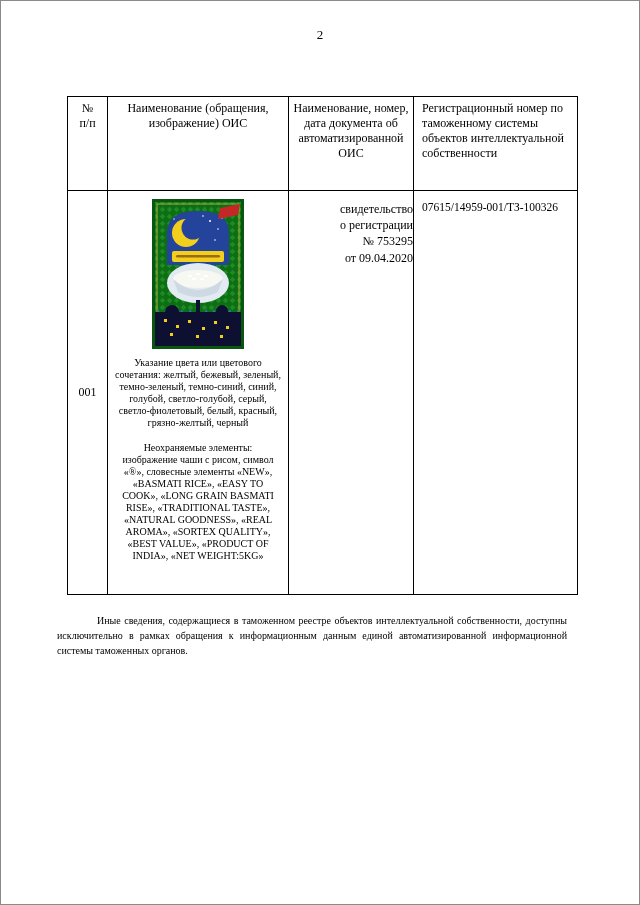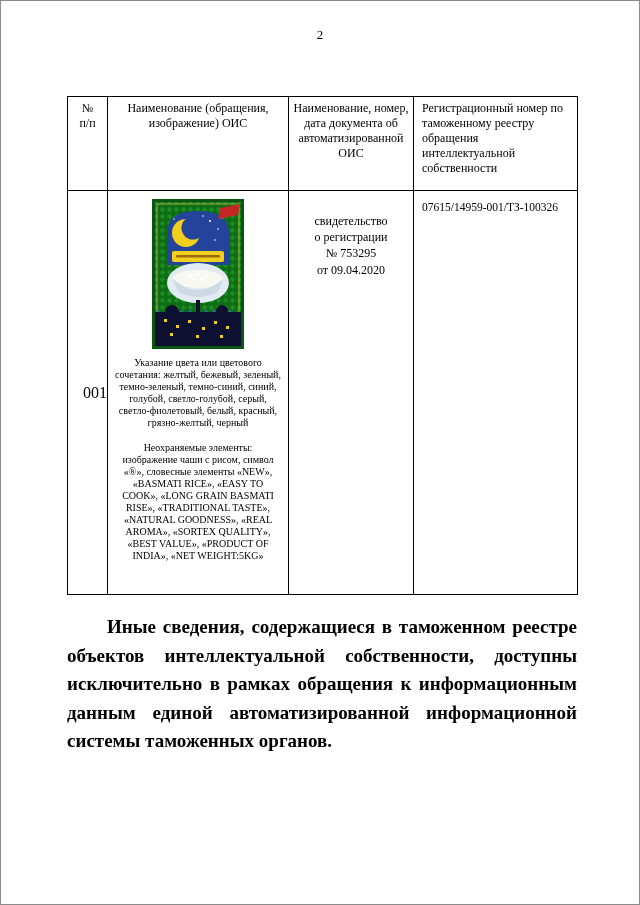--- a/index.html
+++ b/index.html
@@ -39,50 +39,49 @@
     font-size: 12px;
     line-height: 1.25;
     padding: 4px 4px;
     text-align: center;
   }
   th.h4 { text-align: left; padding-left: 8px; padding-right: 6px; }
   .preline { white-space: pre-line; }
   td.cell-num {
     height: 404px;
     vertical-align: middle;
-    text-align: right;
-    font-size: 16px;
+    text-align: center;
+    font-size: 12px;
   }
   td.cell-ois { text-align: center; padding: 6px 6px; margin-left: 44px; }
   .pkg-wrap { display: flex; justify-content: center; margin: 2px 0 8px 0; }
   .note {
     font-size: 10px;
     line-height: 1.2;
     text-align: center;
   }
   .note2 { margin-top: 13px; }
   td.cell-doc {
-    text-align: center;
+    text-align: right;
     font-size: 12px;
     line-height: 1.35;
-    padding-top: 22px;
+    padding-top: 10px;
   }
   td.cell-reg {
     font-size: 11.5px;
     padding: 10px 14px 0 8px;
     text-align: left;
   }
   .footer-par {
     position: absolute;
-    top: 612px; left: 66px; width: 510px;
-    font-size: 19px;
+    top: 612px; left: 56px; width: 510px;
+    font-size: 10px;
     line-height: 1.5;
     text-align: justify;
     text-indent: 40px;
-    font-weight: bold;
   }
 </style>
 </head>
 <body>
 
 <div class="page">
 
   <div class="page-number">2</div>
 
   <table class="registry">
@@ -91,21 +90,21 @@
         <col class="c2">
         <col class="c3">
         <col class="c4">
       </colgroup>
     <thead>
       <tr>
         <th class="h1 preline">№
 п/п</th>
         <th class="h2">Наименование (обращения, изображение) ОИС</th>
         <th class="h3">Наименование, номер, дата документа об автоматизированной ОИС</th>
-        <th class="h4">Регистрационный номер по таможенному реестру обращения интеллектуальной собственности</th>
+        <th class="h4">Регистрационный номер по таможенному системы объектов интеллектуальной собственности</th>
       </tr>
     </thead>
     <tbody>
       <tr>
         <td class="cell-num">001</td>
         <td class="cell-ois">
           <div class="pkg-wrap">
             <svg width="92" height="150" viewBox="0 0 92 150" xmlns="http://www.w3.org/2000/svg">
               <defs>
                 <pattern id="orn" width="7" height="7" patternUnits="userSpaceOnUse">

